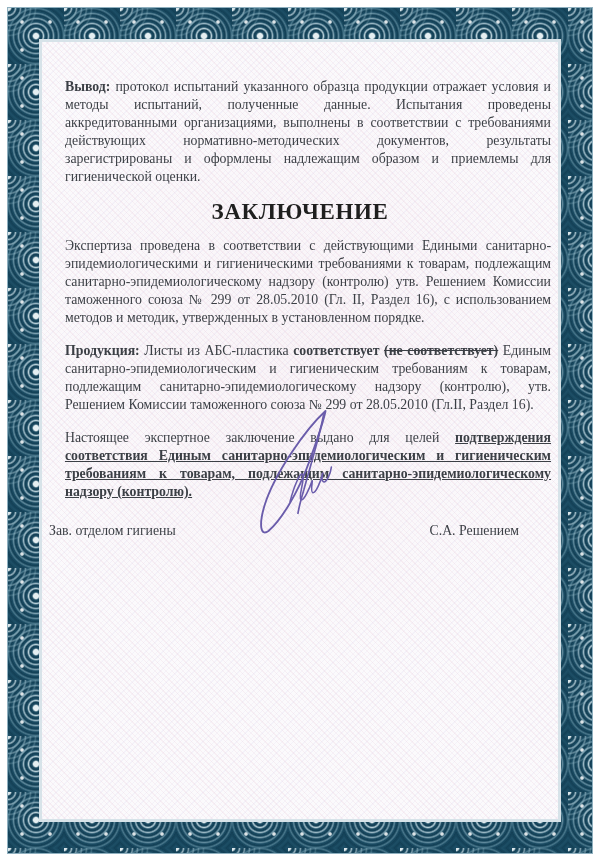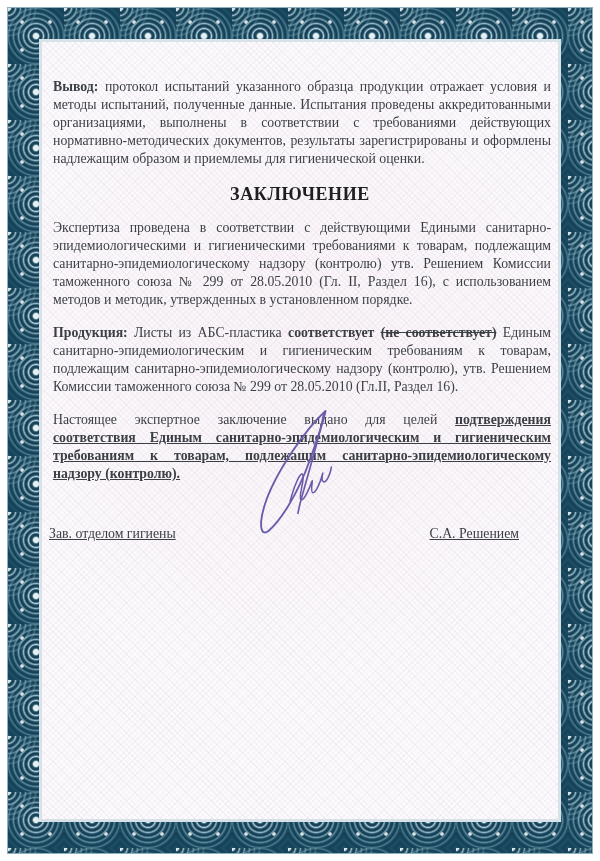--- a/index.html
+++ b/index.html
@@ -58,39 +58,38 @@
   .text-col {
     position: absolute;
     left: 0; right: 0; top: 0;
     padding: 36px 7px 0 7px;
     color: var(--c-ink, #3b3f45);
     font-size: 13.8px;
     line-height: 18px;
     text-align: justify;
   }
 
-  .para { margin: 0 0 15px 4px; }
+  .para { margin: 0 0 15px 16px; }
 
   .doc-title {
     margin: 10px 0 14px 0;
     text-align: center;
-    font-size: 18px;
+    font-size: 23px;
     line-height: 22px;
     font-weight: bold;
     letter-spacing: 0.6px;
     color: var(--c-title_ink, #1f1f1f);
   }
 
   .sig-row {
     display: flex;
     justify-content: space-between;
     align-items: center;
-    margin-top: 42px;
+    margin-top: 21px;
     padding-right: 32px;
-    text-decoration: underline;
   }
 
   .signature-svg {
     position: absolute;
     left: 195px;
     top: 360px;
     width: 118px;
     height: 140px;
     pointer-events: none;
   }

